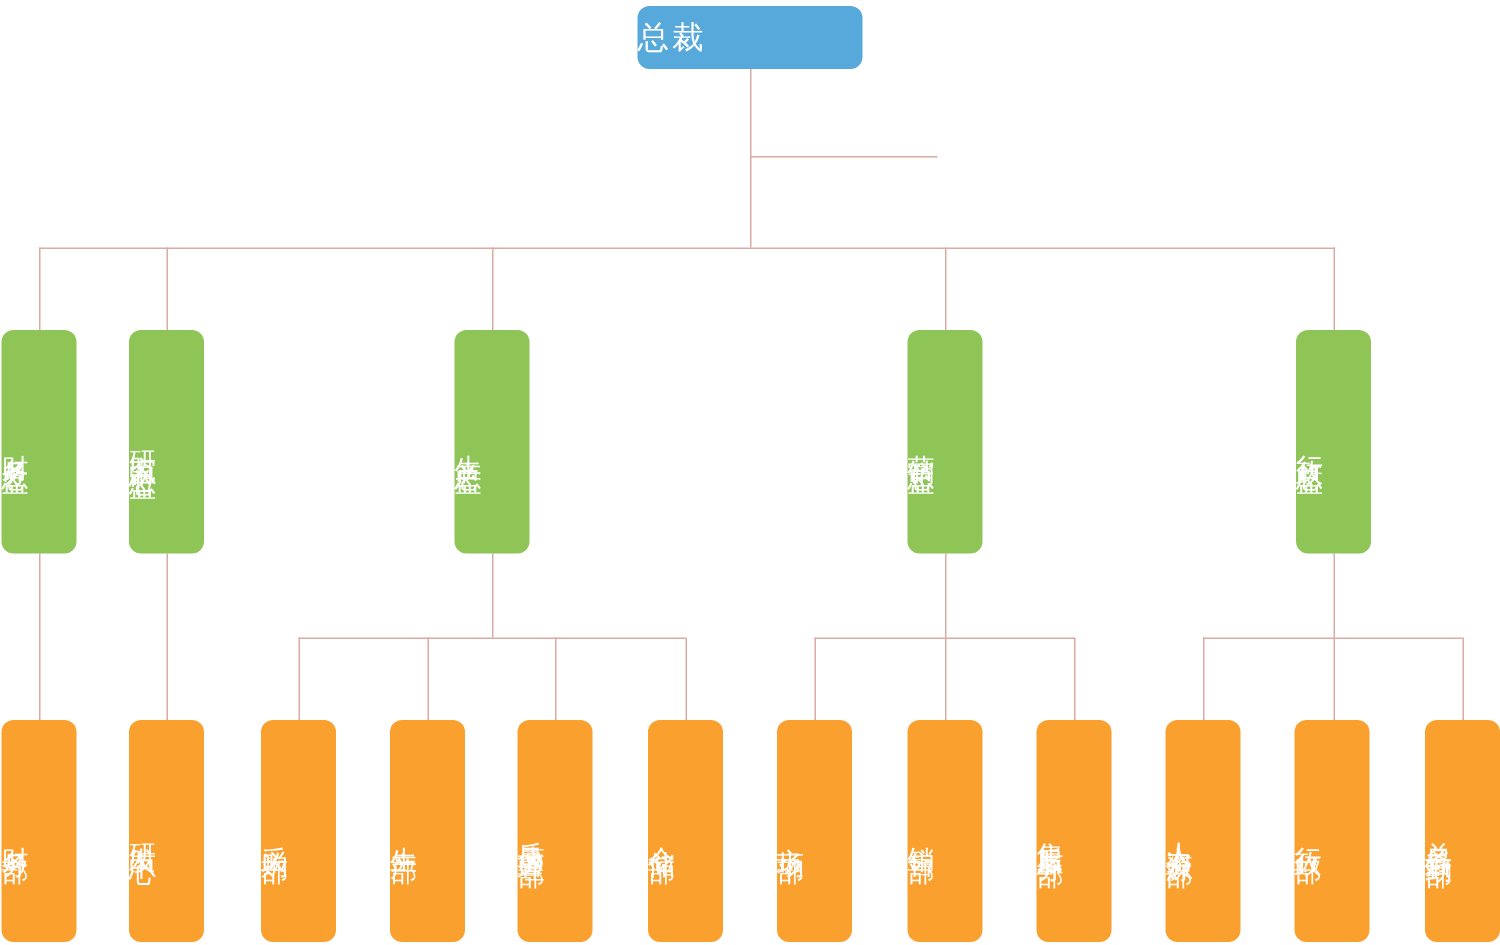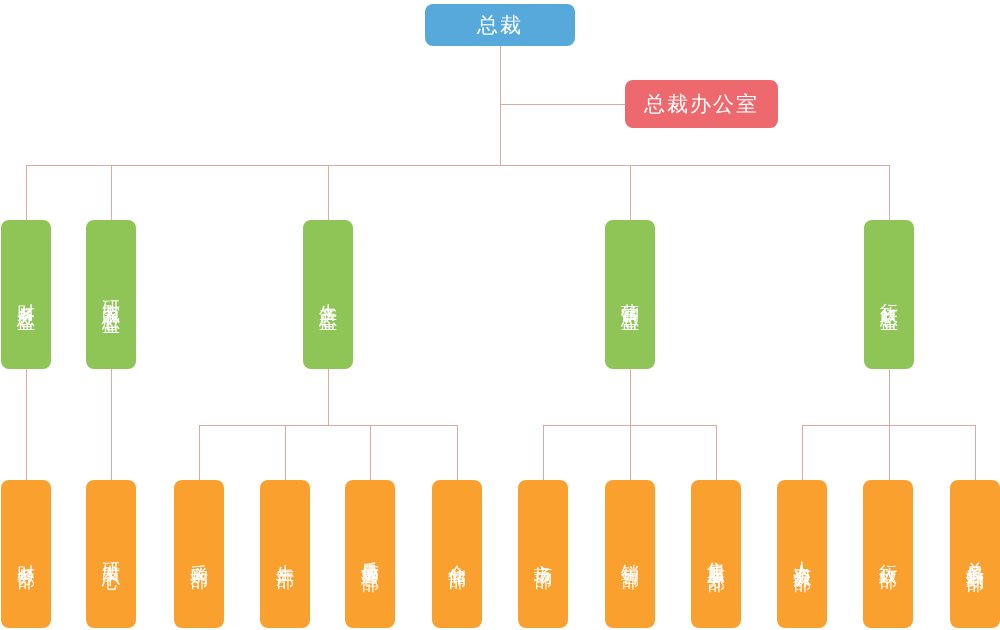--- a/index.html
+++ b/index.html
@@ -13,21 +13,21 @@
   }
   .line { position: absolute; background: #dcaaa4; }
   .line.h { height: 1px; }
   .line.v { width: 1px; }
   .node {
     position: absolute;
     border-radius: 8px;
     color: #ffffff;
     display: flex;
     align-items: center;
-    justify-content: center;
+    justify-content: flex-start;
     box-sizing: border-box;
   }
   .node.blue   { background: #57a9dc; }
   .node.red    { background: #ee696e; }
   .node.green  { background: #8fc457; }
   .node.orange { background: #faa02f; }
   .node.horiz { font-size: 21px; letter-spacing: 2px; }
   .node.vert span {
     writing-mode: vertical-rl;
     text-orientation: upright;
@@ -71,23 +71,20 @@
   <div class="line v" style="left:889px; top:369px; height:56px;"></div>
   <div class="line h" style="left:802px; top:425px; width:173px;"></div>
   <div class="line v" style="left:802px; top:425px; height:55px;"></div>
   <div class="line v" style="left:889px; top:425px; height:55px;"></div>
   <div class="line v" style="left:975px; top:425px; height:55px;"></div>
 
   <div class="node blue horiz" style="left:425px; top:4px; width:150px; height:42px;">
     <span>总裁</span>
   </div>
 
-  <div class="node red horiz" style="left:625px; top:80px; width:153px; height:48px;">
-    <span>总裁办公室</span>
-  </div>
 
   <div class="node green vert" style="left:1px; top:220px; width:50px; height:149px;">
     <span>财务总监</span>
   </div>
   <div class="node green vert" style="left:86px; top:220px; width:50px; height:149px;">
     <span>研究中心总监</span>
   </div>
   <div class="node green vert" style="left:303px; top:220px; width:50px; height:149px;">
     <span>生产总监</span>
   </div>

